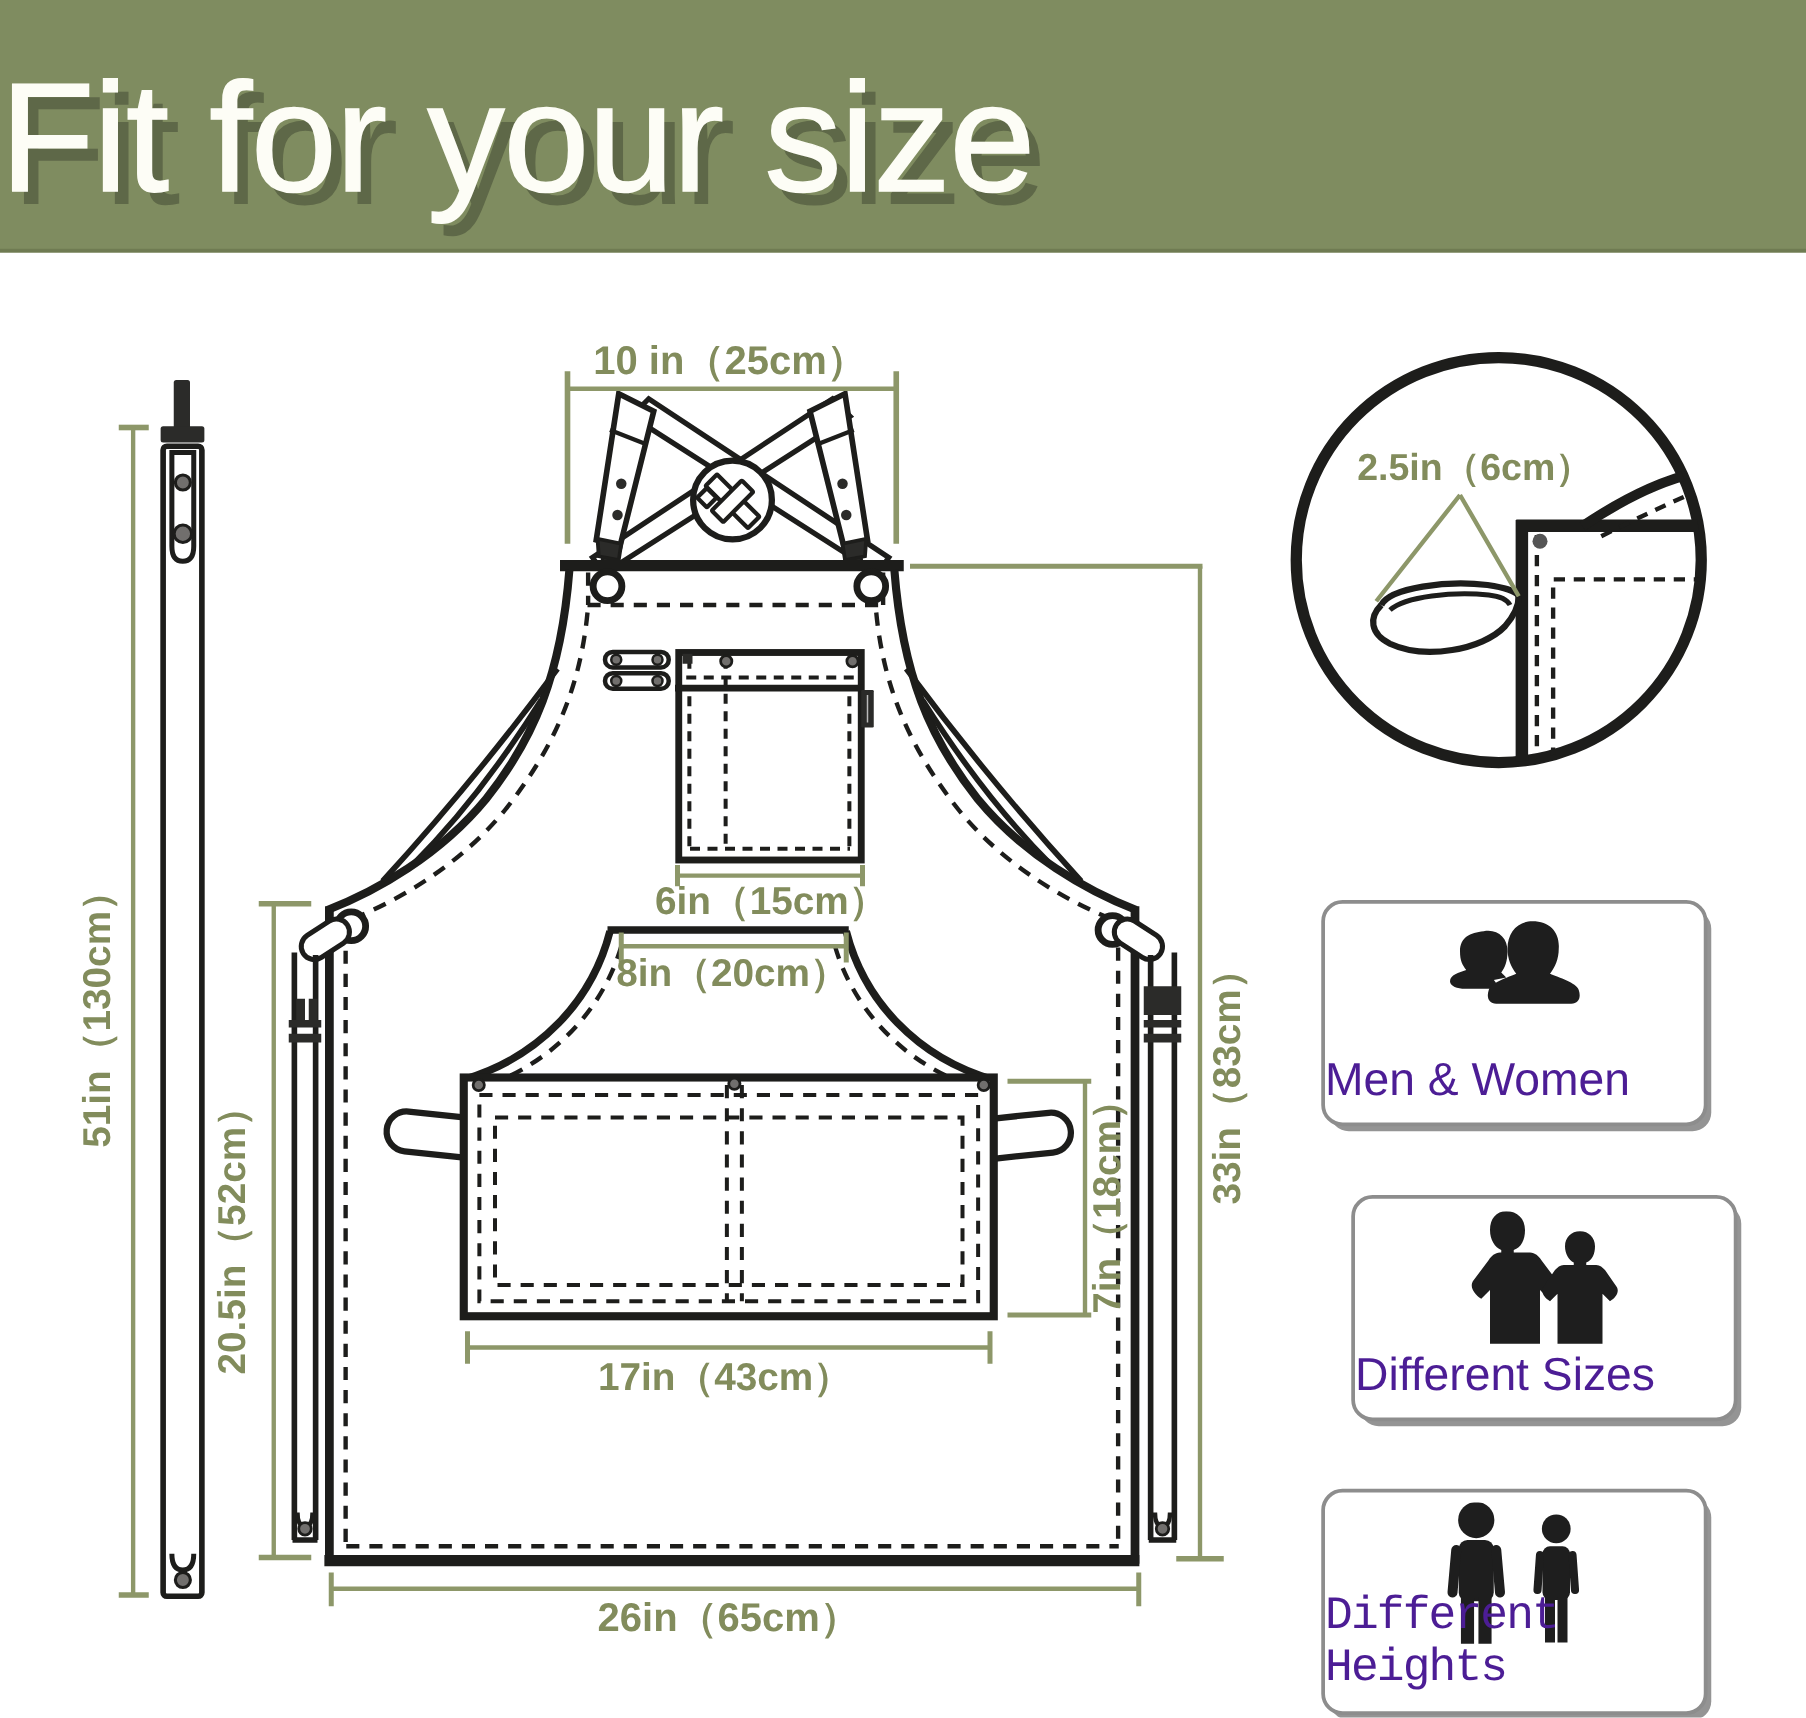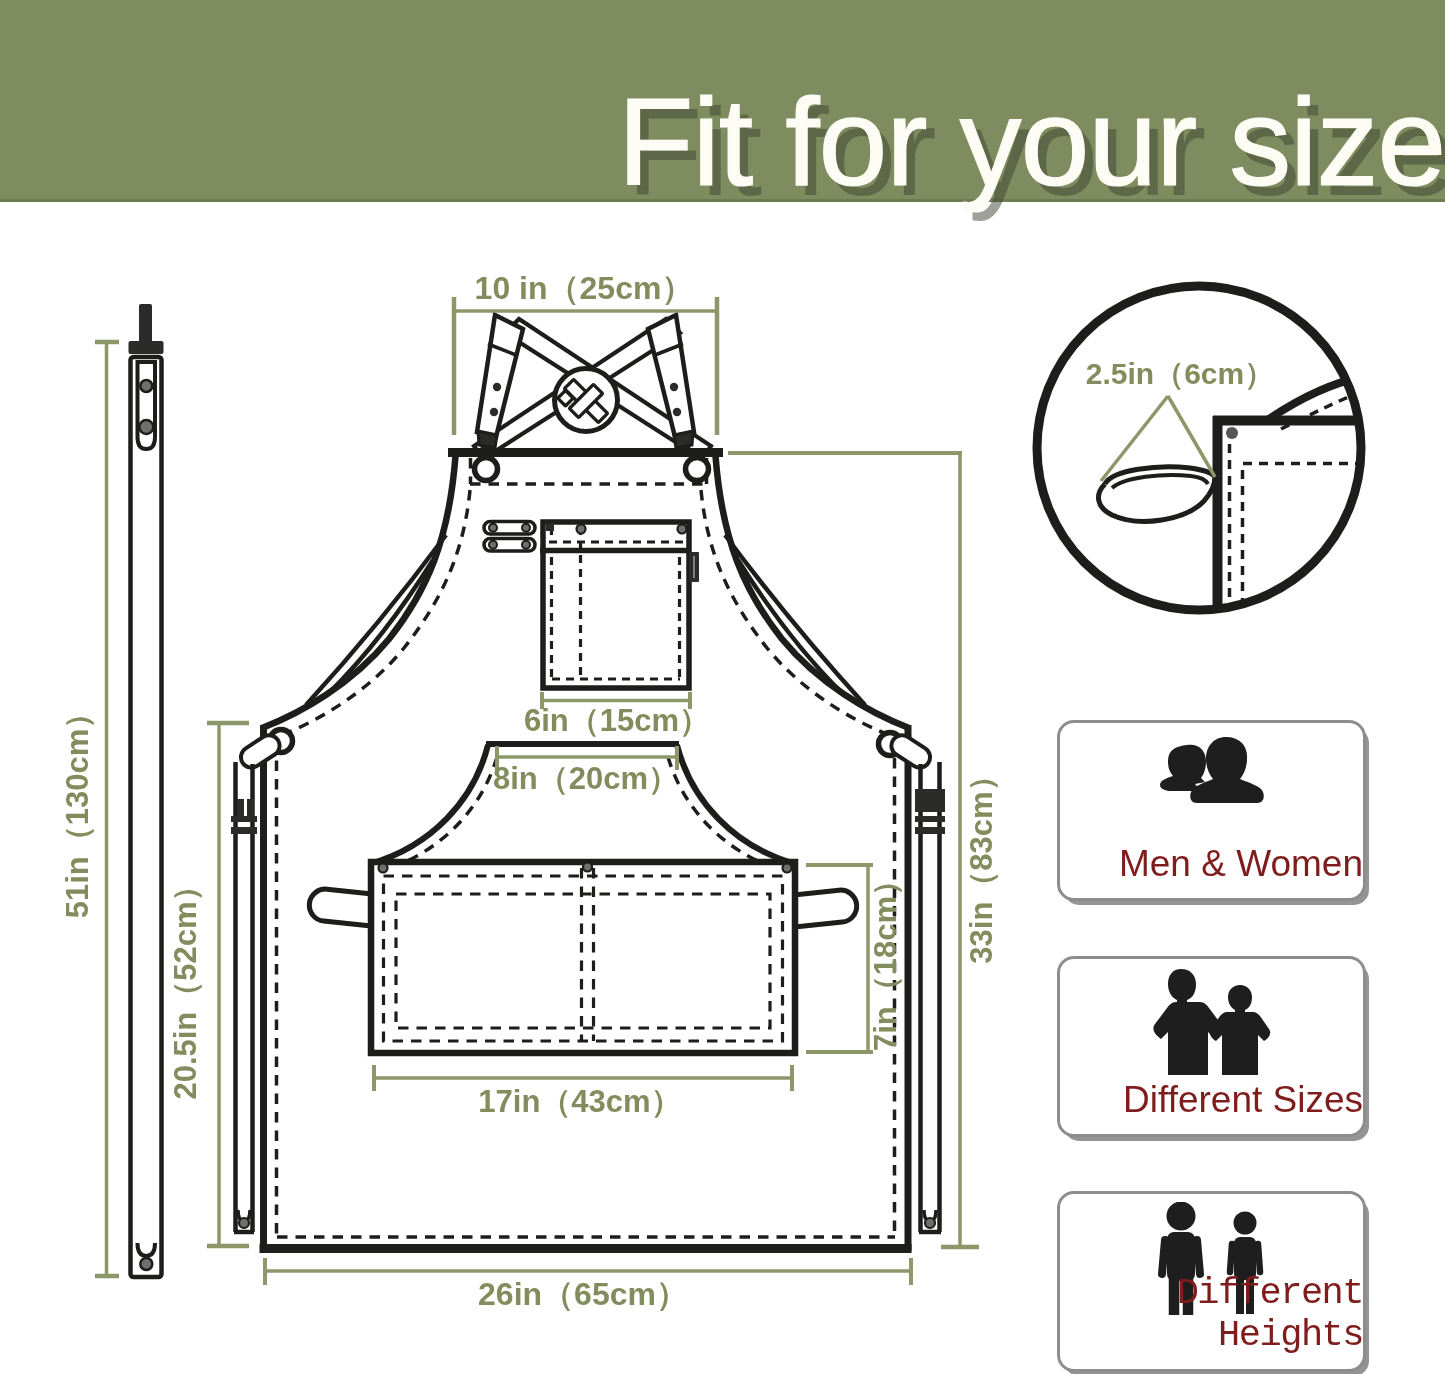--- a/index.html
+++ b/index.html
@@ -1,21 +1,21 @@
 <!DOCTYPE html>
 <html><head>
 <meta charset="utf-8">
 <style>
 html,body{margin:0;padding:0;background:#ffffff;}
 body{width:1445px;height:1374px;position:relative;font-family:"Liberation Sans",sans-serif;overflow:hidden;}
 .banner{position:absolute;left:0;top:0;width:1445px;height:199px;background:#7f8c60;border-bottom:3px solid #6f7b52;}
-.banner span{position:absolute;left:0;top:40px;width:1445px;text-align:right;font-size:124px;font-weight:normal;letter-spacing:-1.2px;color:#fdfdf6;text-shadow:9px 10px 0 rgba(62,68,48,0.5);margin-top:31px;-webkit-text-stroke:1.2px #fdfdf6;}
+.banner span{position:absolute;left:0;top:40px;width:1445px;text-align:left;font-size:124px;font-weight:normal;letter-spacing:-1.2px;color:#fdfdf6;text-shadow:9px 10px 0 rgba(62,68,48,0.5);-webkit-text-stroke:1.2px #fdfdf6;}
 svg{position:absolute;left:0;top:0;}
 .card{position:absolute;left:1057px;width:303px;height:175px;background:#fff;border:3px solid #8d8d8d;border-radius:17px;box-shadow:5px 6px 0 -2px #949494;}
-.card .lbl{position:absolute;left:0;bottom:13px;width:100%;text-align:right;font-size:37px;color:#7f1d1d;}
+.card .lbl{position:absolute;left:0;bottom:13px;width:100%;text-align:left;font-size:37px;color:#4c1d95;}
 .card svg{position:static;display:block;margin:0 auto;}
 </style>
 </head>
 <body>
 
 <div class="banner">
     <span>Fit for your size</span>
   </div>
 
 <svg width="1445" height="1374" viewBox="0 0 1445 1374" fill="none">
@@ -275,21 +275,21 @@
 <div class="card" style="top:720px;">
 <svg width="120" height="104" viewBox="0 0 120 104" style="margin-top:12px;">
 <g fill="#1e1e1e">
 <path d="M35,10 C46,8 54,15 54,26 C54,34 52,39 49,43 L53,47 L43,49 C43,49 48,54 44,56 L20,56 C14,56 8,54 8,50 C8,45 15,43 21,41 C18,37 16,34 16,26 C16,15 24,11 35,10 Z"></path>
 <path d="M74,2 C88,2 96,11 95,24 C95,32 92,39 88,44 C95,47 109,51 111,57 C113,63 111,68 105,68 L45,68 C39,68 37,63 39,57 C41,51 54,47 61,44 C57,39 54,32 54,24 C54,11 62,2 74,2 Z"></path>
 </g>
 </svg>
 <div class="lbl">Men &amp; Women</div>
 </div>
 
-<div class="card" style="top:956px;">
+<div class="card" style="top:956px;margin-left:24px;">
 <svg width="122" height="110" viewBox="0 0 122 110" style="margin-top:10px;">
 <g fill="#1e1e1e">
 <path d="M30,0 C39,0 45,6 45,15 C45,23 42,29 36,31 L36,33 L49,33 C53,33 56,36 58,39 L70,55 C74,60 70,66 64,70 L57,63 L57,106 L17,106 L17,63 L10,70 C4,66 0,60 4,55 L16,39 C18,36 21,33 25,33 L26,33 L26,31 C21,29 17,23 17,15 C17,6 22,0 30,0 Z"></path>
 <path d="M89,16 C96,16 101,21 101,28 C101,34 99,39 94,41 L94,43 L102,43 C105,43 107,45 109,47 L118,60 C121,64 118,69 113,72 L107,66 L107,106 L71,106 L71,66 L65,72 C60,69 57,64 60,60 L69,47 C71,45 73,43 76,43 L84,43 L84,41 C80,39 77,34 77,28 C77,21 82,16 89,16 Z"></path>
 </g>
 </svg>
 <div class="lbl">Different Sizes</div>
 </div>
 
 <div class="card" style="top:1191px;font-family:Liberation Mono, monospace;">

